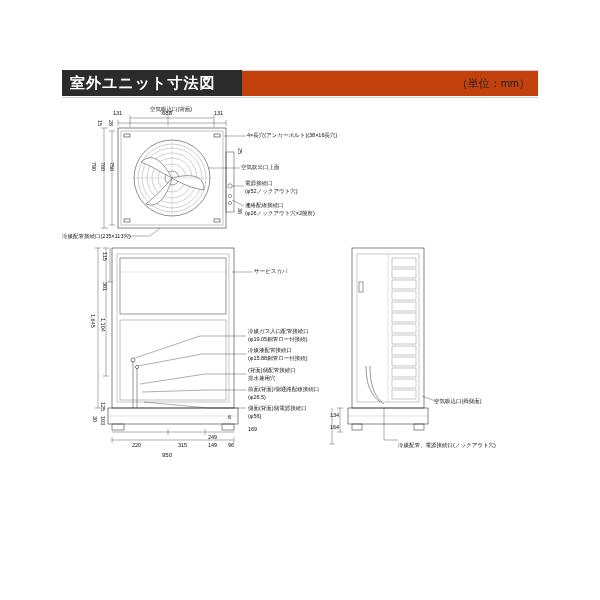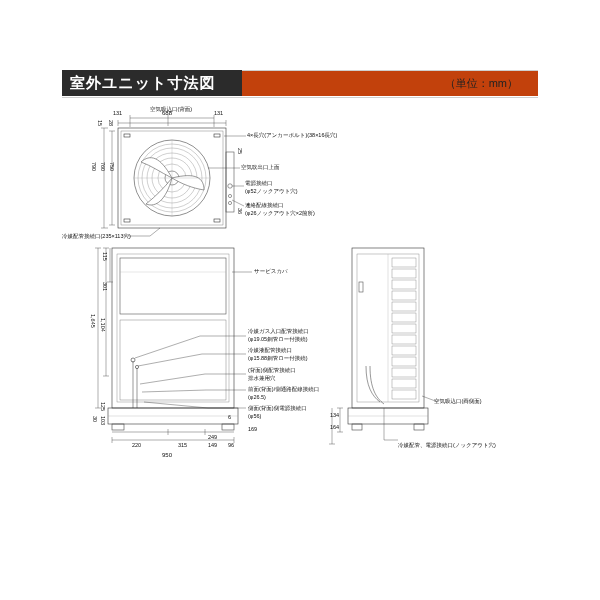--- a/index.html
+++ b/index.html
@@ -4,21 +4,21 @@
 <style>
   html,body{margin:0;padding:0;background:#ffffff;}
   body{width:600px;height:600px;font-family:"Liberation Sans",sans-serif;color:#000;}
   .page{position:relative;width:600px;height:600px;background:#ffffff;overflow:hidden;}
 
   
   .hdr{position:absolute;left:62px;top:70px;width:476px;height:26px;background:#c2410c;}
   .hdr .bar{position:absolute;left:0;top:0;width:476px;height:26px;border-top:1px solid #cfcfcf;border-bottom:1px solid #cfcfcf;}
   .hdr .blk{position:absolute;left:0;top:0;width:180px;height:26px;background:#2b2b2b;}
   .hdr .title{position:absolute;left:8px;top:4px;font-size:15px;font-weight:bold;color:#ffffff;letter-spacing:1px;}
-  .hdr .unit{position:absolute;right:20px;top:6px;font-size:11px;color:#222;}
+  .hdr .unit{position:absolute;right:8px;top:6px;font-size:11px;color:#222;}
 
   
   .canvas{position:absolute;left:0;top:96px;width:600px;height:400px;}
   svg{display:block;}
 
   .lbl{position:absolute;font-size:5.5px;line-height:7px;color:#111;white-space:nowrap;}
   .lbl.v{writing-mode:vertical-rl;text-orientation:mixed;}
   .lbl.b{font-size:6px;}
 </style>
 </head>

